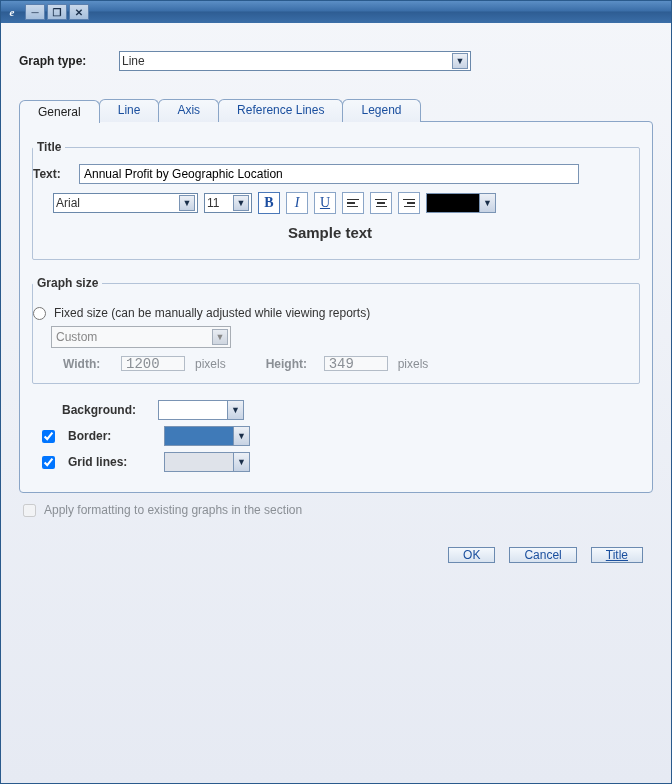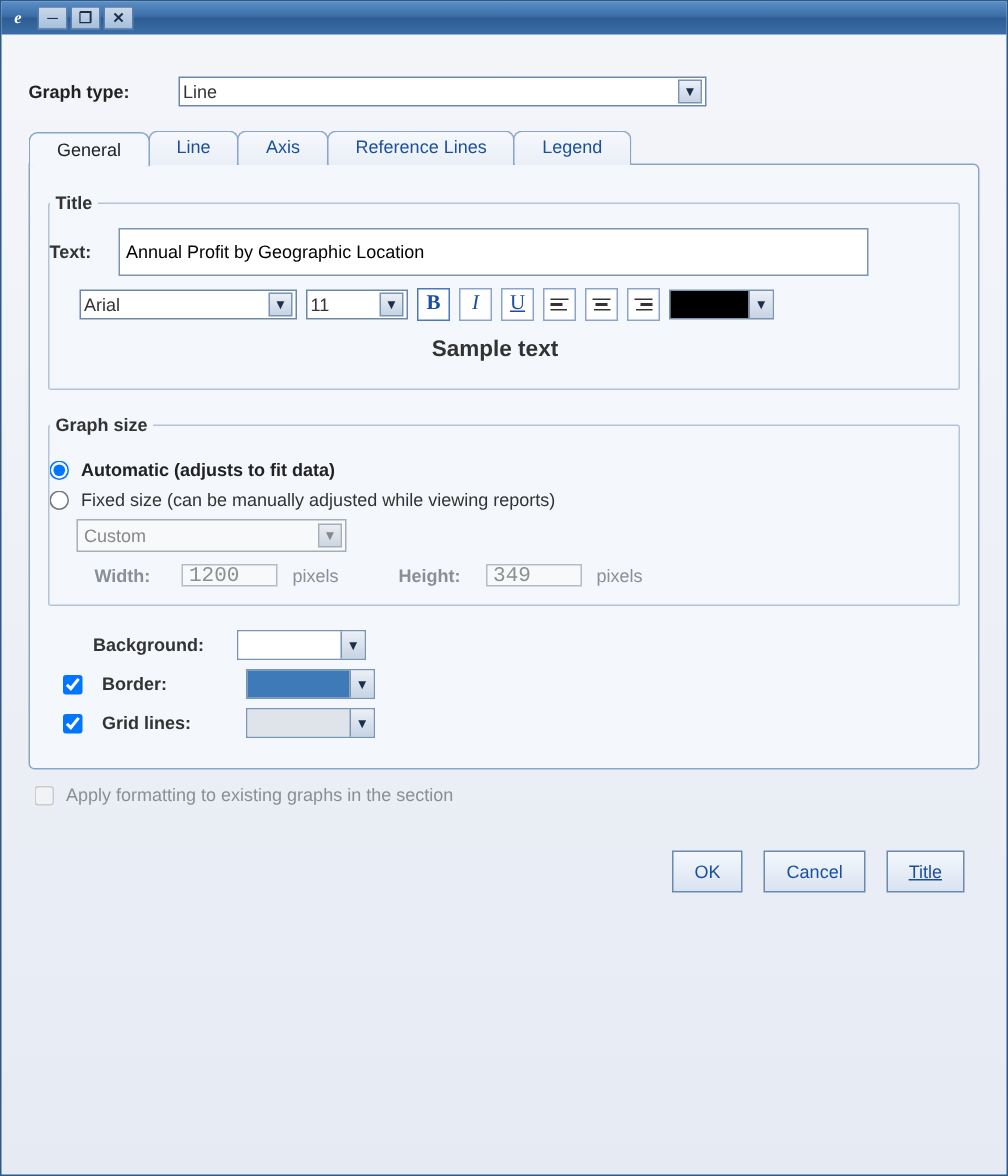--- a/index.html
+++ b/index.html
@@ -66,21 +66,21 @@
   .select .drop {
     width:16px;height:16px;
     background:linear-gradient(to bottom,#ecf0f6,#c7d3e4);
     border:1px solid #7a94b4;
     display:inline-flex;align-items:center;justify-content:center;
     font-size:9px;color:#1a2f4a;
   }
   .tabs {
     display:flex;
     gap:0;
-    margin-top:16px;
+    margin-top:28px;
   }
   .tab {
     border:1px solid #8aa5c7;
     border-bottom:none;
     background:linear-gradient(to bottom,#f5f8fc,#eaeff7);
     color:#1a4f9e;
     padding:3px 18px;
     border-top-left-radius:6px;
     border-top-right-radius:6px;
     margin-right:-1px;
@@ -114,31 +114,31 @@
   }
   legend {
     font-weight:bold;
     color:#333;
     padding:0 4px;
     font-size:12px;
   }
   .text-input {
     border:1px solid #7a94b4;
     background:#fff;
-    height:32px;
+    height:20px;
     padding:1px 4px;
     font-size:12px;
     font-family:inherit;
     width:100%;
   }
   .title-text-row { display:flex;align-items:center;gap:6px;margin-bottom:8px; }
   .title-text-row .tlabel { font-weight:bold;width:40px; }
   .format-row { display:flex;align-items:center;gap:6px;flex-wrap:nowrap;margin:4px 0 10px 20px; }
   .fontname { width:145px; }
-  .fontsize { width:68px; }
+  .fontsize { width:48px; }
   .fmtbtn {
     width:22px;height:22px;
     border:1px solid #8aa5c7;
     background:#fff;
     display:inline-flex;align-items:center;justify-content:center;
     font-family:'Times New Roman',serif;
     font-size:14px;
     cursor:default;
   }
   .fmtbtn.bold { font-weight:bold;color:#1c4ea0;border-color:#4a78b8; }
@@ -194,21 +194,21 @@
   .colorpick .swatch.grey { background:#dfe3ea; }
   .applyfmt {
     display:flex;align-items:center;gap:8px;color:#8a8f95;margin:10px 0 0 4px;
   }
   .applyfmt input { margin:0; }
   .buttons {
     display:flex;gap:14px;justify-content:flex-end;margin:30px 10px 0 0;
   }
   .btn {
     border:1px solid #6b8ab0;background:linear-gradient(to bottom,#f4f8fd,#d9e3f0);
-    padding:3px 14px;color:#1a4f9e;font-size:12px;height:28px;
+    padding:3px 14px;color:#1a4f9e;font-size:12px;height:16px;
     display:inline-flex;align-items:center;cursor:default;
   }
   .btn.help { text-decoration:underline; }
 </style>
 </head>
 <body>
 
 <div class="window">
   <div class="titlebar">
     <span class="ie-icon">e</span>
@@ -278,24 +278,20 @@
           <div class="colorpick">
             <span class="swatch"></span>
             <span class="drop">▼</span>
           </div>
         </div>
         <div class="sample">Sample text</div>
       </fieldset>
 
       <fieldset>
         <legend>Graph size</legend>
-        <label class="radio-row">
-          <input type="radio" name="gsize" checked="" style="">
-          <span>Automatic (adjusts to fit data)</span>
-        </label>
         <label class="radio-row secondary">
           <input type="radio" name="gsize" style="">
           <span>Fixed size (can be manually adjusted while viewing reports)</span>
         </label>
         <div class="custom-row">
           <div class="custom-select">
             <span>Custom</span>
             <span class="drop">▼</span>
           </div>
         </div>

